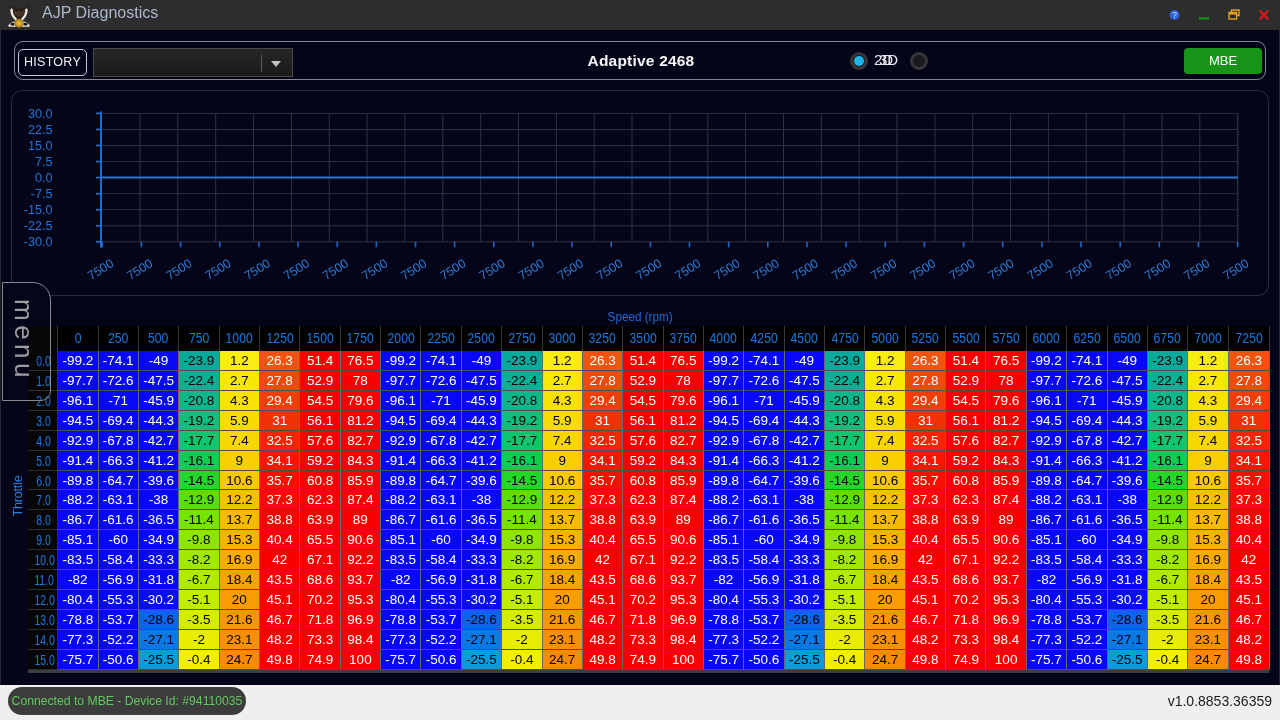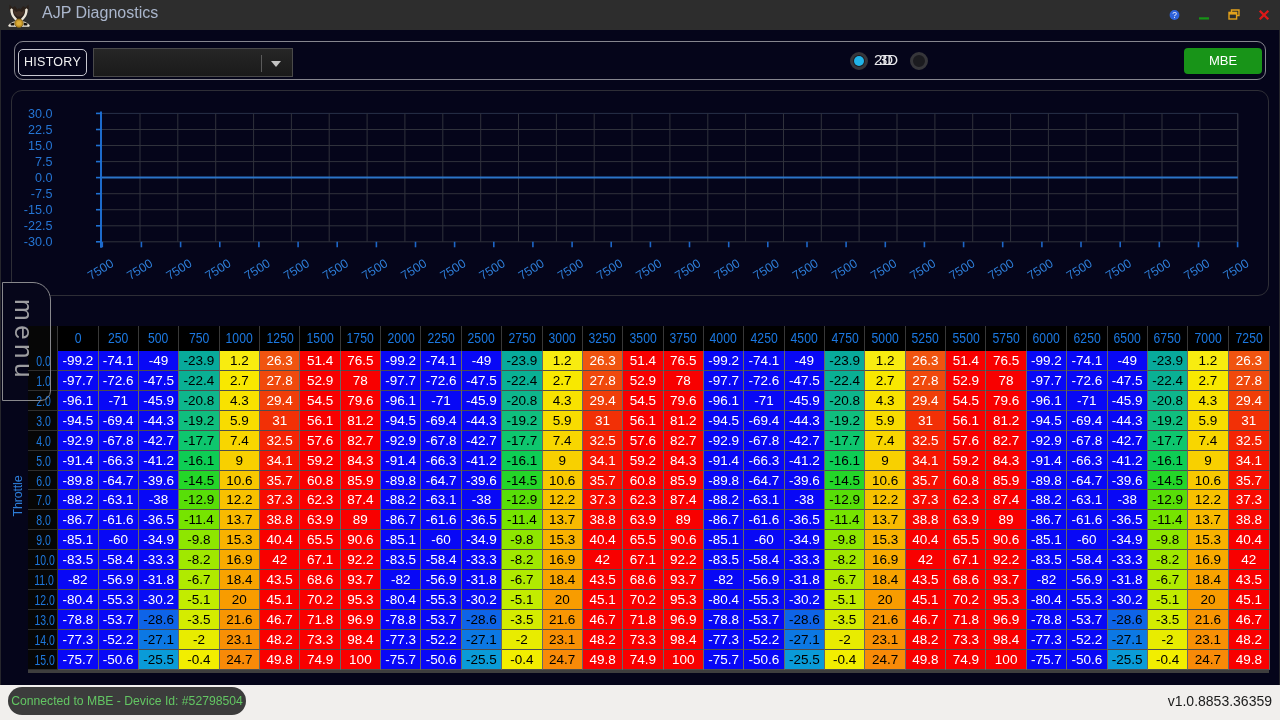--- a/index.html
+++ b/index.html
@@ -193,28 +193,30 @@
 </g>
 <rect x="69" y="12.4" width="7.6" height="2.2" fill="#e2a11c"></rect>
 <path d="M99.7 10.7 L108.3 19.3 M108.3 10.7 L99.7 19.3" stroke="#dc1818" stroke-width="2.3"></path>
 </svg>
 <div id="toolbar">
 <div id="histbtn">HISTORY</div>
 <div id="combo">
         <div id="combosep"></div>
         <div id="comboarr"></div>
       </div>
+<div id="maptitle">Adaptive 2468</div>
 <div class="radio" id="r2d"></div>
       <div class="radlbl" style="left:859px">2D</div>
 <div class="radio" id="r3d"></div>
       <div class="radlbl" style="left:864px">3D</div>
 <div id="mbebtn">MBE</div>
 </div>
 <div id="chartbox"></div>
 <div id="menutab"></div>
+<div id="speedlbl"><span style="display:inline-block;transform:scaleX(0.9)">Speed (rpm)</span></div>
 <div id="grid" style="grid-template-columns:30.4px repeat(29,40.36px) 41.5px;grid-template-rows:25.1px repeat(16,19.95px);">
       <div class="hc" style="background:#060606"></div>
       <div class="hc"><span>0</span></div>
       <div class="hc"><span>250</span></div>
       <div class="hc"><span>500</span></div>
       <div class="hc"><span>750</span></div>
       <div class="hc"><span>1000</span></div>
       <div class="hc"><span>1250</span></div>
       <div class="hc"><span>1500</span></div>
       <div class="hc"><span>1750</span></div>
@@ -736,15 +738,15 @@
       <div class="c cb" style="background:#f2ee00">-0.4</div>
       <div class="c cb" style="background:#f88a08">24.7</div>
       <div class="c cw" style="background:#f80000">49.8</div>
     </div>
 <div id="menuborder">
       <div id="menutxt">menu</div>
     </div>
 <div id="throttle">Throttle</div>
 <div id="tblbottom"></div>
 <div id="statusbar">
-<div id="statuspill">Connected to MBE - Device Id: #52798504</div>
+<div id="statuspill">Connected to MBE - Device Id: #94110035</div>
 <div id="version">v1.0.8853.36359</div>
 </div>
 </div>
 </body></html>

